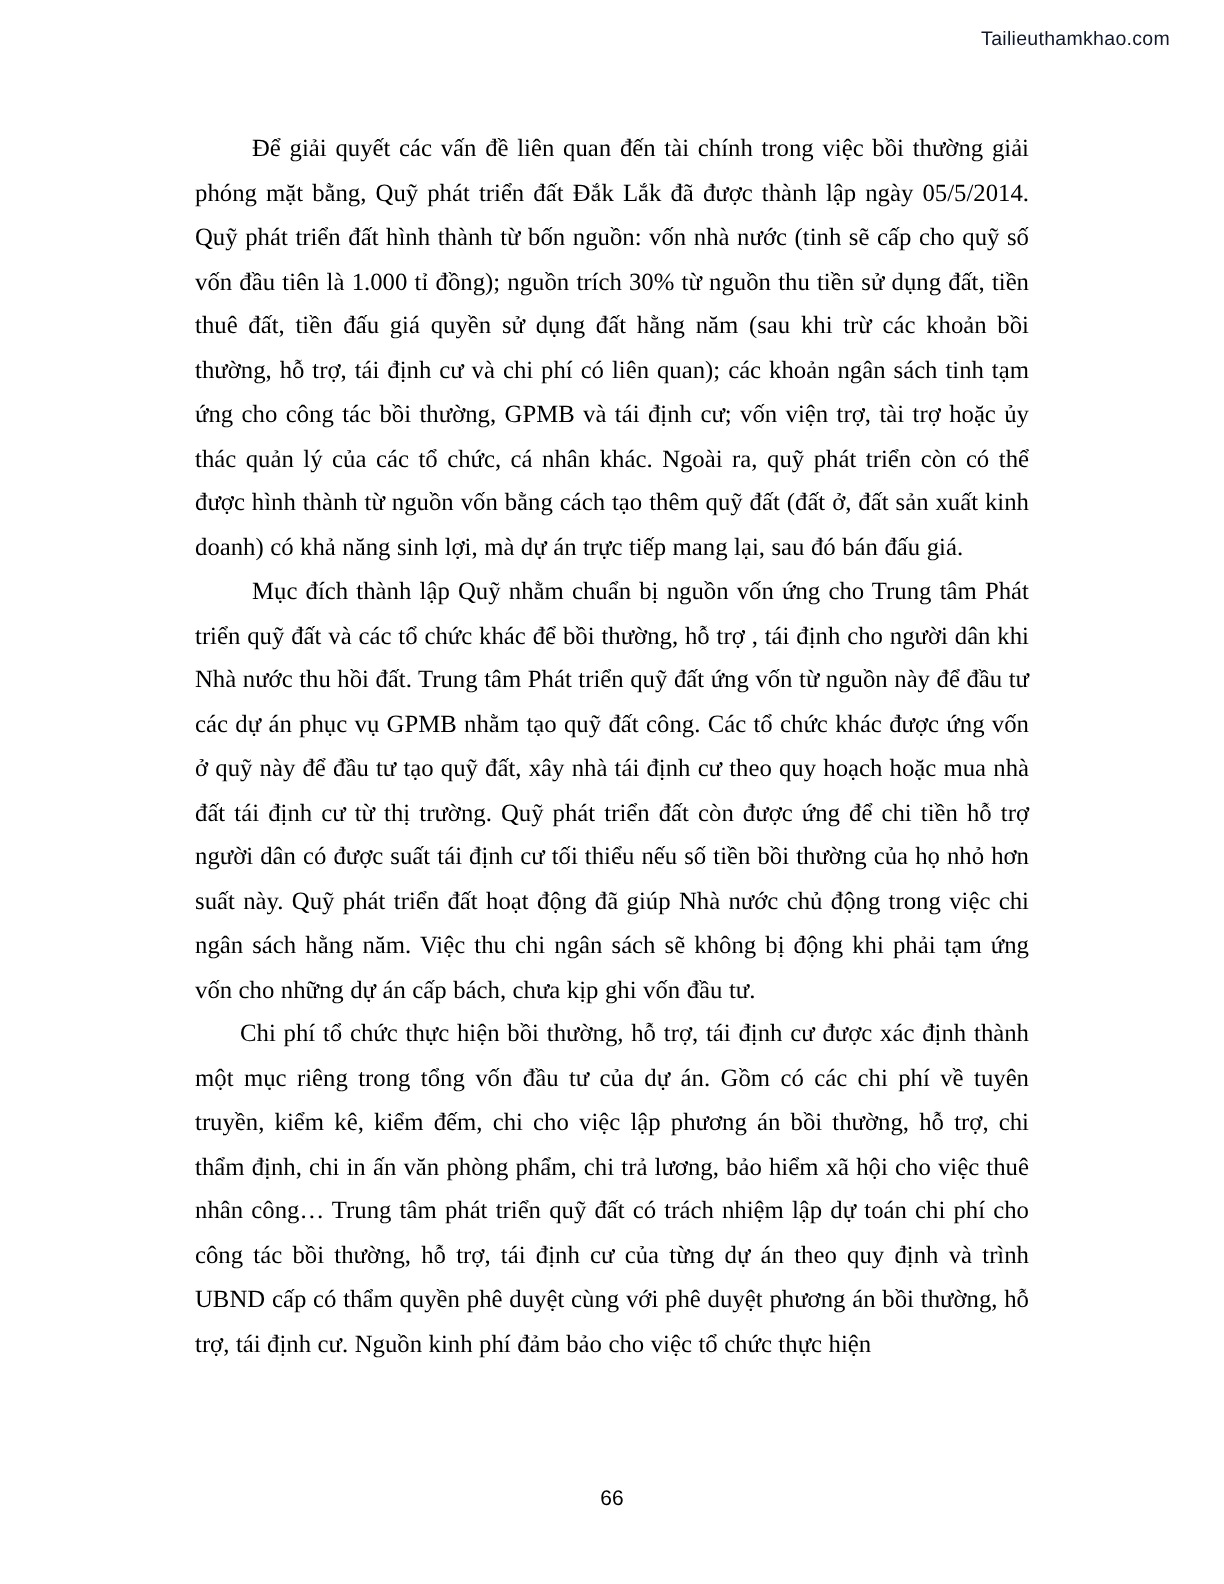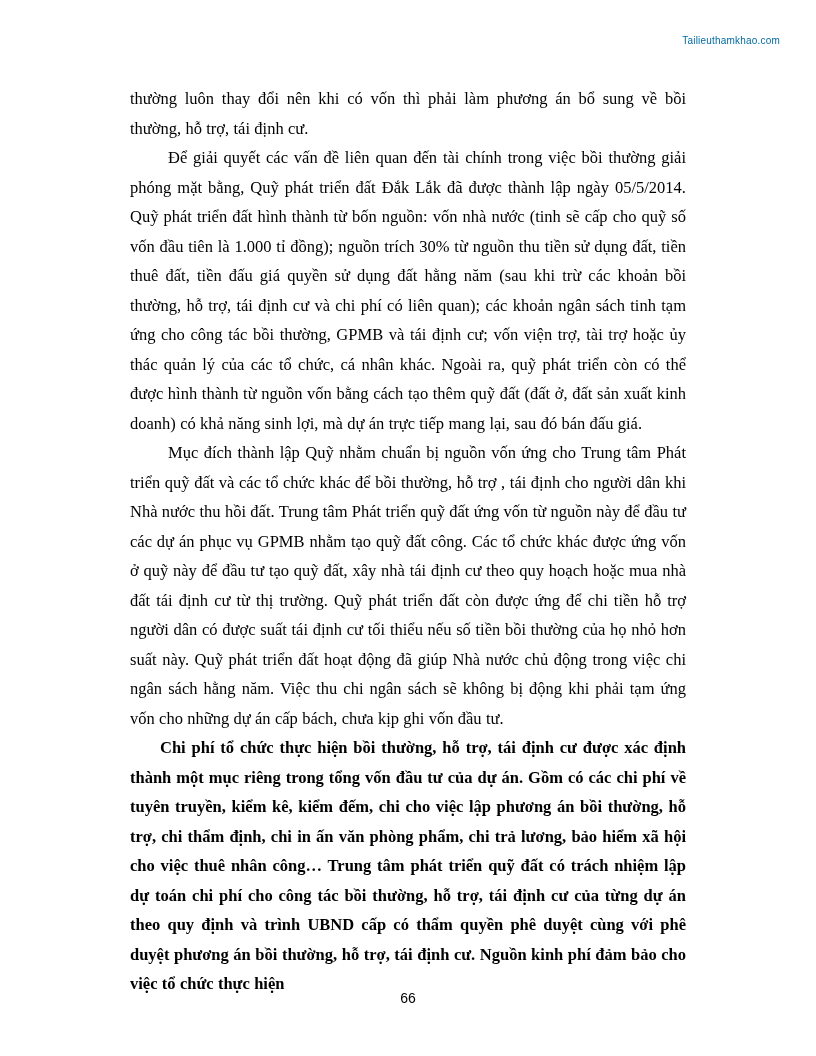--- a/index.html
+++ b/index.html
@@ -19,46 +19,44 @@
     position: relative;
     width: 816px;
     height: 1056px;
     box-sizing: border-box;
   }
   .watermark {
     position: absolute;
     top: 18px;
     right: 36px;
     font-family: "Liberation Sans", sans-serif;
-    font-size: 10px;
-    color: #0369a1;
+    font-size: 13px;
+    color: #0f172a;
     letter-spacing: 0.2px;
     user-select: none;
-    margin-top: 17px;
   }
   .content {
     position: absolute;
     left: 130px;
     top: 84px;
     width: 556px;
   }
   p {
     margin: 0;
     font-size: 16.5px;
     line-height: 29.5px;
     text-align: justify;
     text-justify: inter-word;
     word-spacing: 0.2px;
   }
   p.indent {
     text-indent: 38px;
   }
   p.indent-small {
     text-indent: 30px;
-    font-weight: bold;
   }
   p.italic {
     font-style: italic;
     text-indent: 38px;
   }
   .page-number {
     position: absolute;
     left: 0;
     right: 0;
     top: 990px;
@@ -68,21 +66,20 @@
   }
 </style>
 </head>
 <body>
 
 <div class="page">
 
   <div class="watermark">Tailieuthamkhao.com</div>
 
   <div class="content">
-    <p class="">thường luôn thay đổi nên khi có vốn thì phải làm phương án bổ sung về bồi thường, hỗ trợ, tái định cư.</p>
     <p class="indent">Để giải quyết các vấn đề liên quan đến tài chính trong việc bồi thường giải phóng mặt bằng, Quỹ phát triển đất Đắk Lắk đã được thành lập ngày 05/5/2014. Quỹ phát triển đất hình thành từ bốn nguồn: vốn nhà nước (tinh sẽ cấp cho quỹ số vốn đầu tiên là 1.000 tỉ đồng); nguồn trích 30% từ nguồn thu tiền sử dụng đất, tiền thuê đất, tiền đấu giá quyền sử dụng đất hằng năm (sau khi trừ các khoản bồi thường, hỗ trợ, tái định cư và chi phí có liên quan); các khoản ngân sách tinh tạm ứng cho công tác bồi thường, GPMB và tái định cư; vốn viện trợ, tài trợ hoặc ủy thác quản lý của các tổ chức, cá nhân khác. Ngoài ra, quỹ phát triển còn có thể được hình thành từ nguồn vốn bằng cách tạo thêm quỹ đất (đất ở, đất sản xuất kinh doanh) có khả năng sinh lợi, mà dự án trực tiếp mang lại, sau đó bán đấu giá.</p>
     <p class="indent">Mục đích thành lập Quỹ nhằm chuẩn bị nguồn vốn ứng cho Trung tâm Phát triển quỹ đất và các tổ chức khác để bồi thường, hỗ trợ , tái định cho người dân khi Nhà nước thu hồi đất. Trung tâm Phát triển quỹ đất ứng vốn từ nguồn này để đầu tư các dự án phục vụ GPMB nhằm tạo quỹ đất công. Các tổ chức khác được ứng vốn ở quỹ này để đầu tư tạo quỹ đất, xây nhà tái định cư theo quy hoạch hoặc mua nhà đất tái định cư từ thị trường. Quỹ phát triển đất còn được ứng để chi tiền hỗ trợ người dân có được suất tái định cư tối thiểu nếu số tiền bồi thường của họ nhỏ hơn suất này. Quỹ phát triển đất hoạt động đã giúp Nhà nước chủ động trong việc chi ngân sách hằng năm. Việc thu chi ngân sách sẽ không bị động khi phải tạm ứng vốn cho những dự án cấp bách, chưa kịp ghi vốn đầu tư.</p>
     <p class="indent-small">Chi phí tổ chức thực hiện bồi thường, hỗ trợ, tái định cư được xác định thành một mục riêng trong tổng vốn đầu tư của dự án. Gồm có các chi phí về tuyên truyền, kiểm kê, kiểm đếm, chi cho việc lập phương án bồi thường, hỗ trợ, chi thẩm định, chi in ấn văn phòng phẩm, chi trả lương, bảo hiểm xã hội cho việc thuê nhân công… Trung tâm phát triển quỹ đất có trách nhiệm lập dự toán chi phí cho công tác bồi thường, hỗ trợ, tái định cư của từng dự án theo quy định và trình UBND cấp có thẩm quyền phê duyệt cùng với phê duyệt phương án bồi thường, hỗ trợ, tái định cư. Nguồn kinh phí đảm bảo cho việc tổ chức thực hiện</p>
   </div>
 
   <div class="page-number">66</div>
 
 </div>
 
 </body></html>

